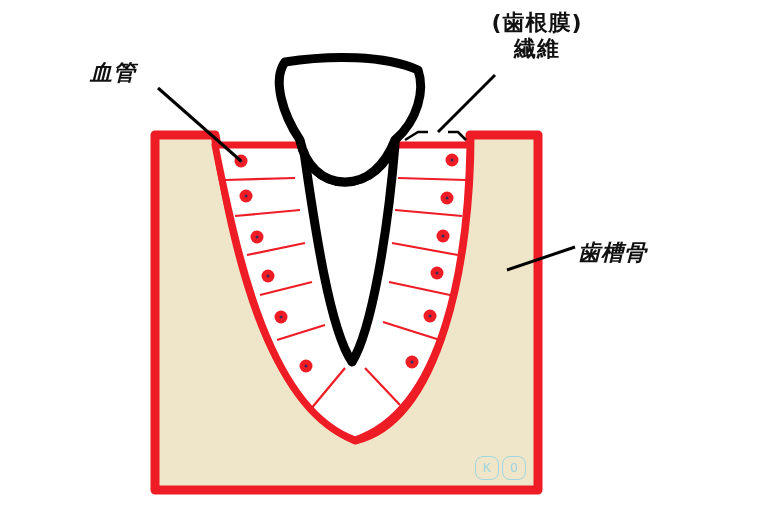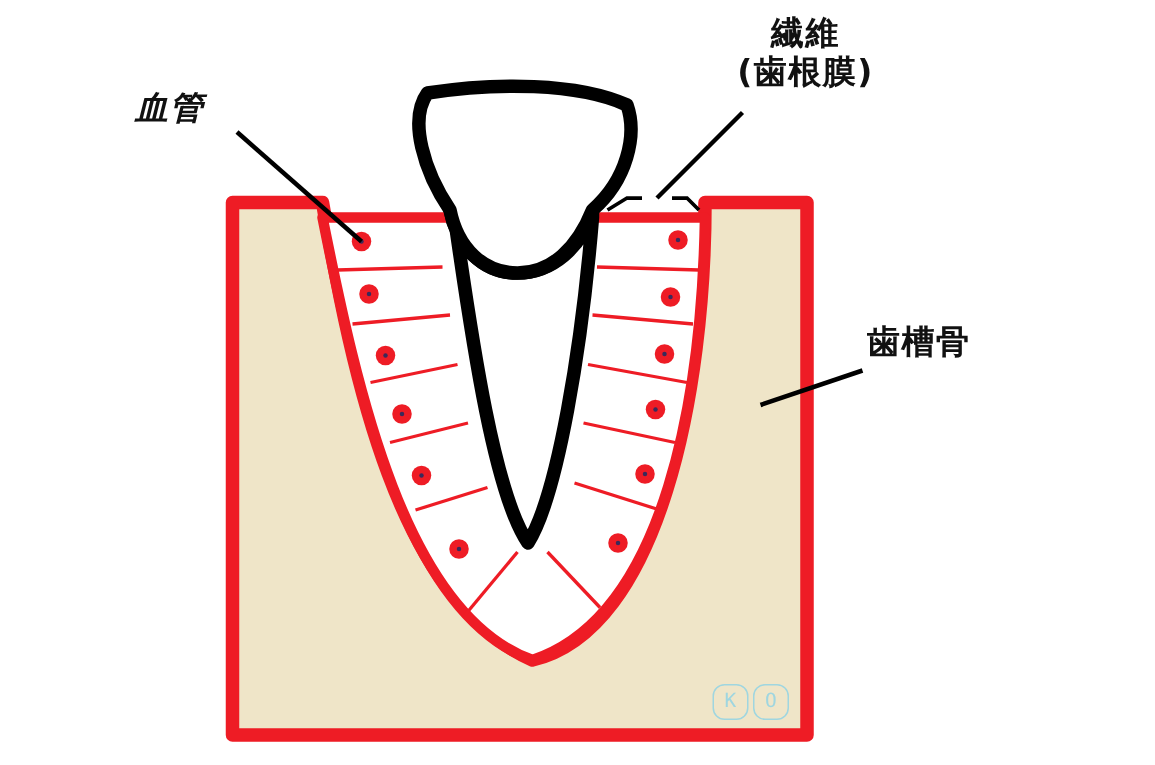--- a/index.html
+++ b/index.html
@@ -83,19 +83,19 @@
 
   <g stroke="#000" stroke-width="3">
     <line x1="158" y1="88" x2="241" y2="161"></line>
     <line x1="495" y1="75" x2="438" y2="132"></line>
     <line x1="507" y1="270" x2="575" y2="247"></line>
   </g>
 </svg>
 
 <div class="label" style="left:90px;top:60px;font-style:italic;">血管</div>
 <div class="label center" style="left:472px;top:10px;width:130px;">
+  <div>(歯根膜)</div>
   <div>繊維</div>
-  <div>(歯根膜)</div>
 </div>
-<div class="label" style="left:578px;top:216px;">歯槽骨</div>
+<div class="label" style="left:578px;top:240px;font-style:italic;">歯槽骨</div>
 
 <div class="wm" style="left:475px;top:456px;">K</div>
 <div class="wm" style="left:502px;top:456px;">O</div>
 
 </body></html>

